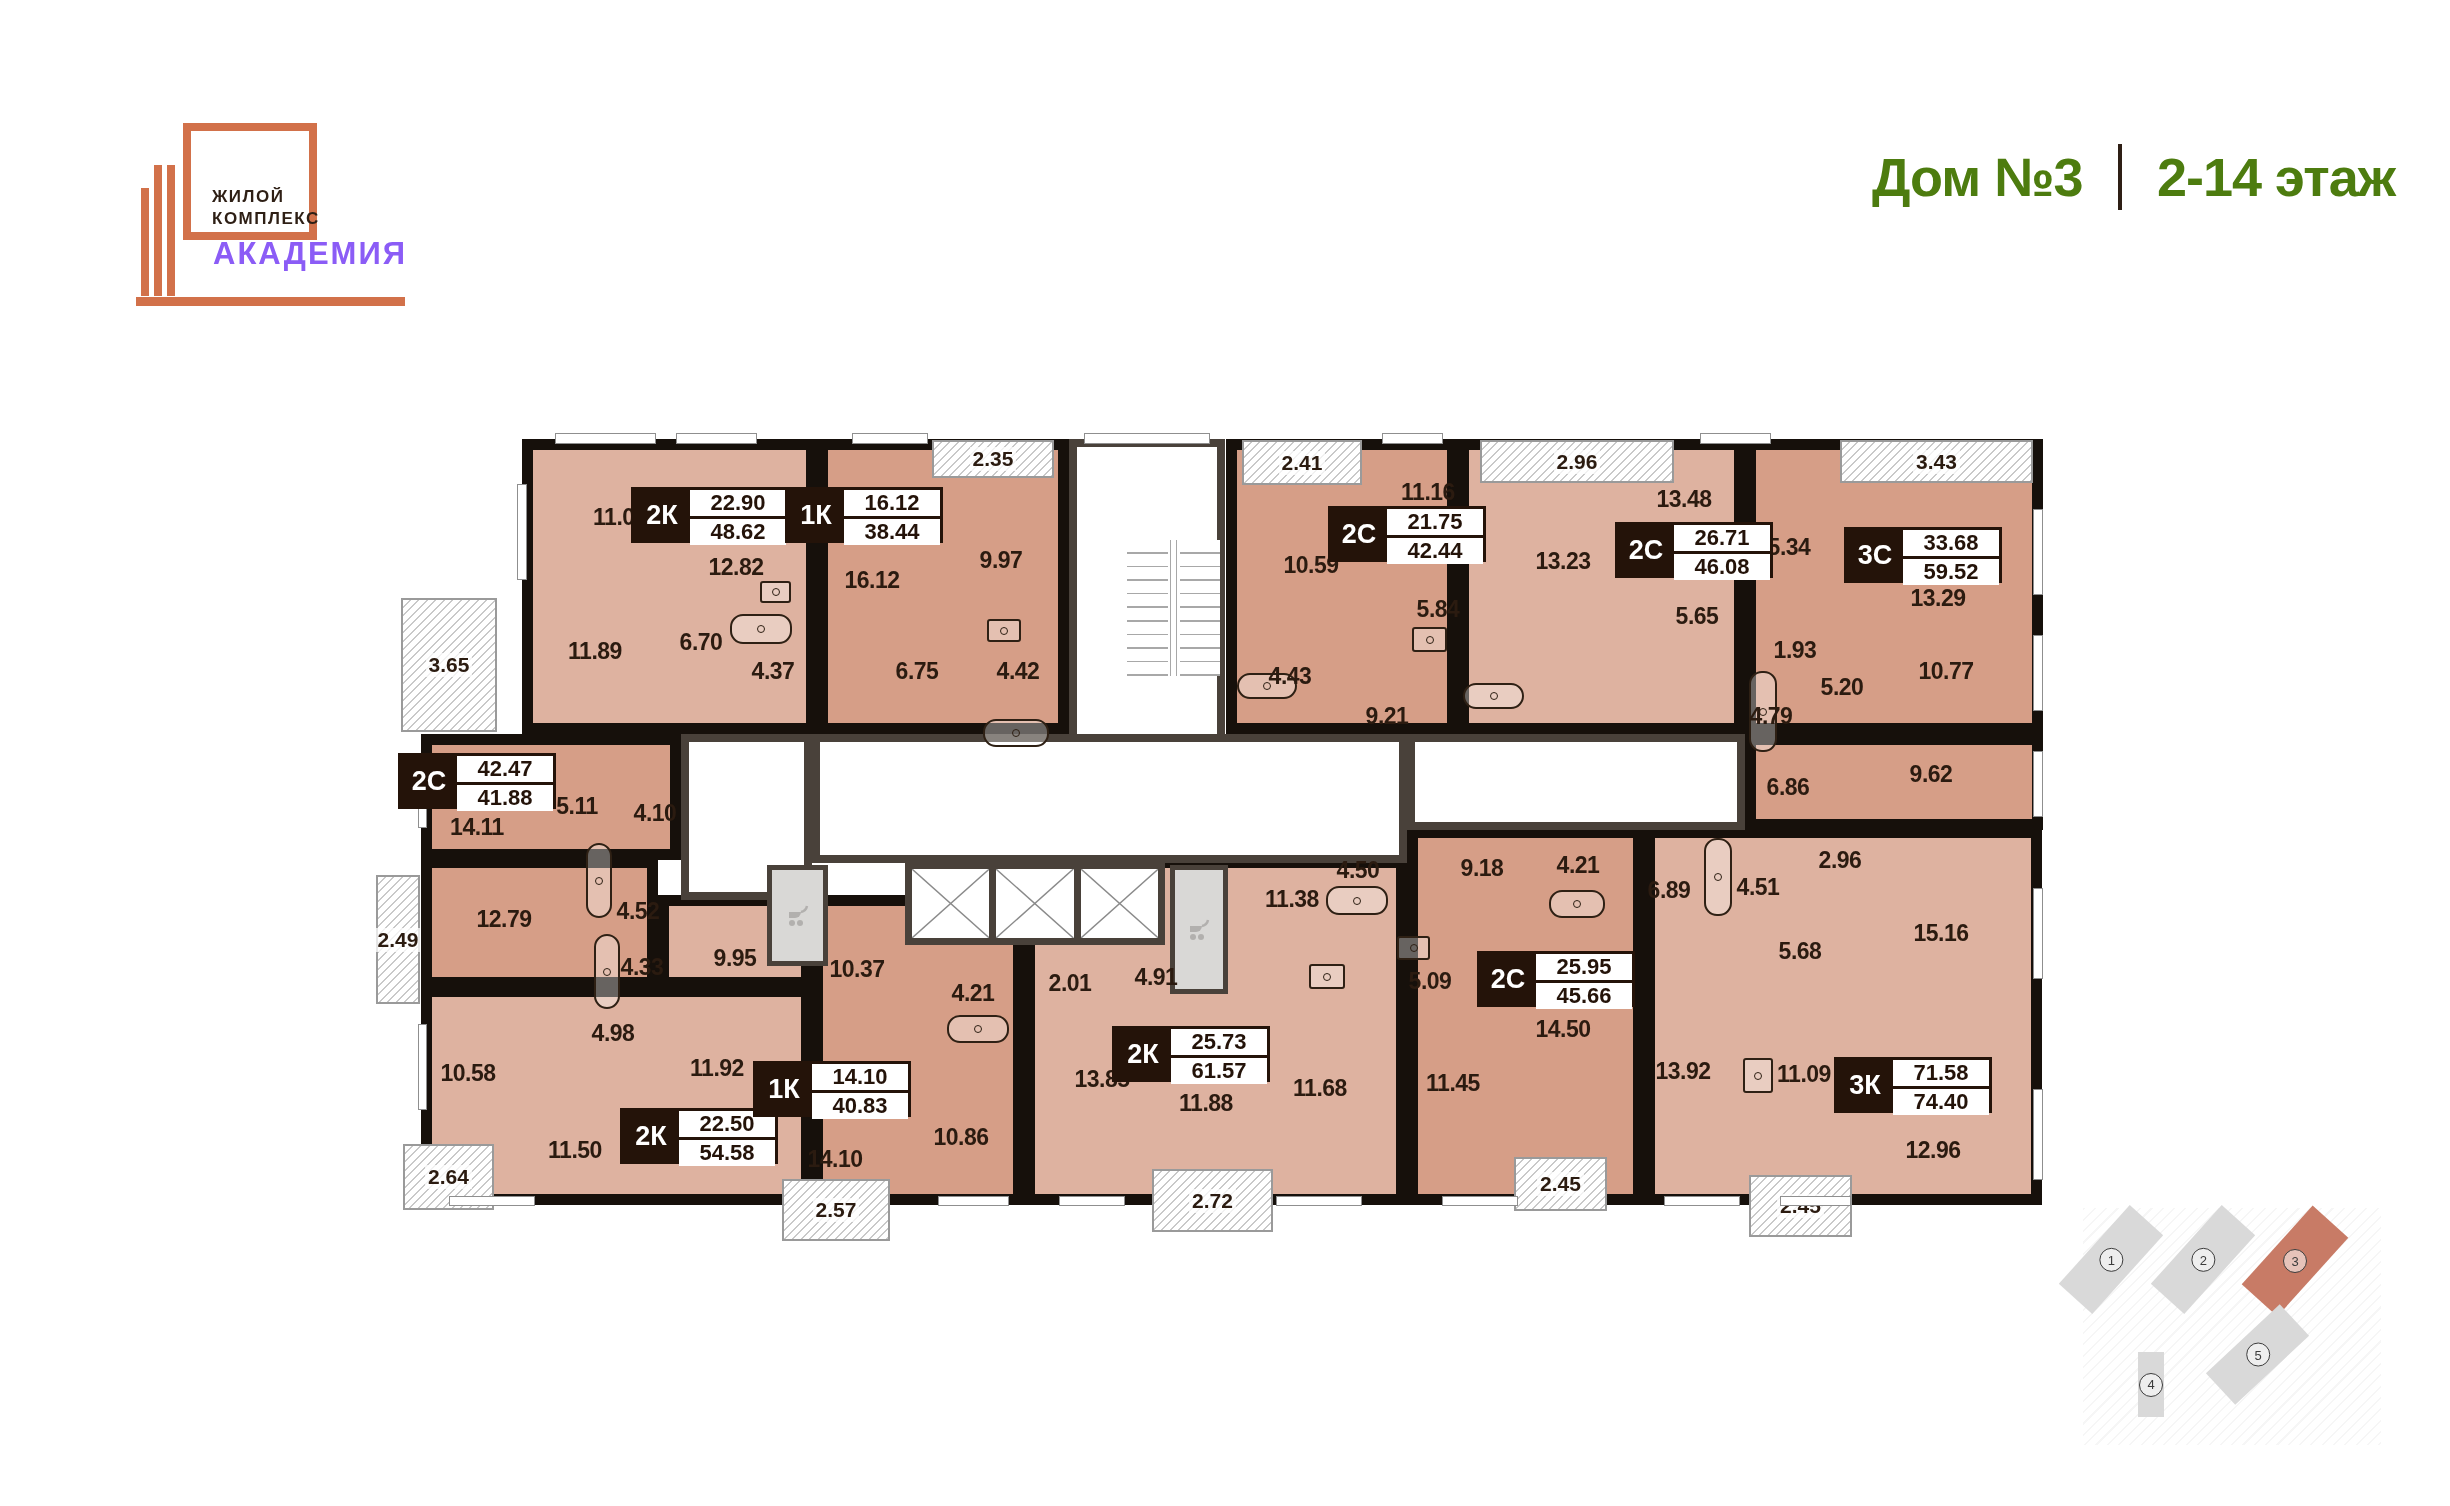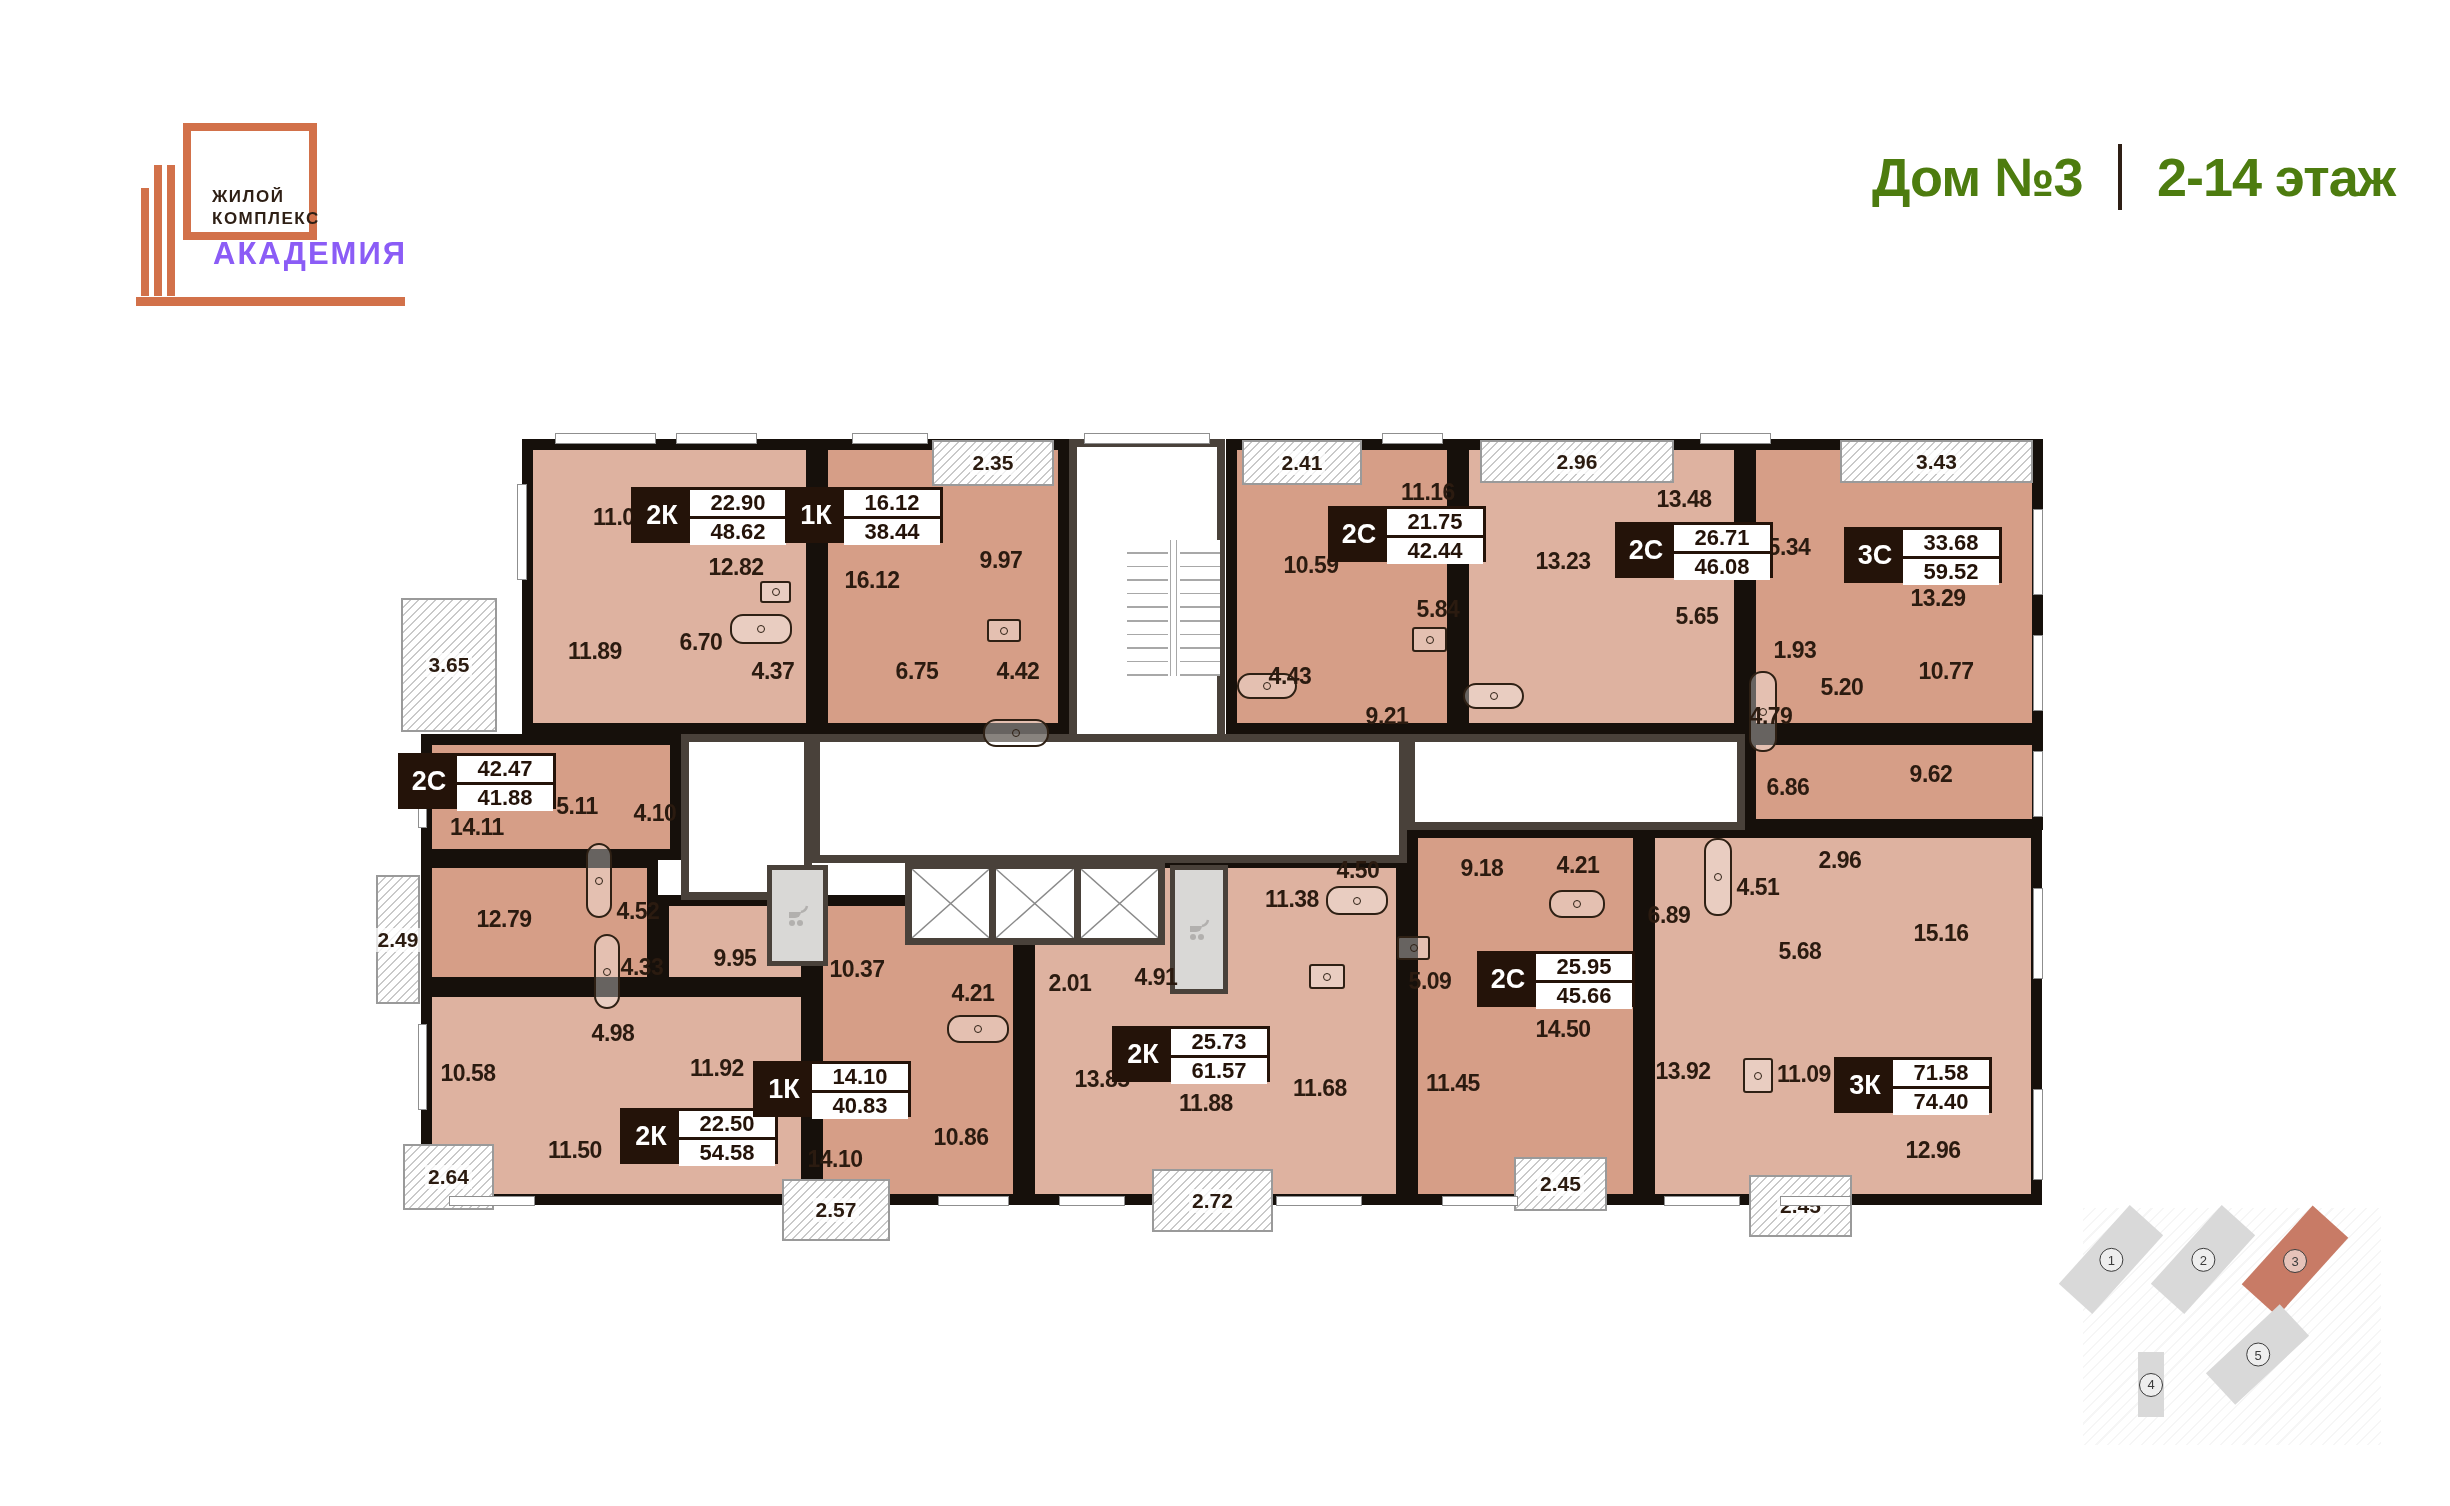--- a/index.html
+++ b/index.html
@@ -134,21 +134,21 @@
       <svg width="30" height="30" viewBox="0 0 60 60">
         <path d="M12 22 h24 a12 12 0 0 1-12 12 h-12 z" fill="#b2b0ae"></path>
         <path d="M36 22 q10-2 12-12" stroke="#b2b0ae" stroke-width="5" fill="none"></path>
         <circle cx="18" cy="44" r="6" fill="#b2b0ae"></circle>
         <circle cx="34" cy="44" r="6" fill="#b2b0ae"></circle>
       </svg>
     </div>
     <div class="hatch" style="left: 401px; top: 598px; width: 96px; height: 134px; position: absolute;">
       <span>3.65</span>
     </div>
-    <div class="hatch" style="left: 932px; top: 440px; width: 122px; height: 46px; position: absolute;">
+    <div class="hatch" style="left: 932px; top: 440px; width: 122px; height: 38px; position: absolute;">
       <span>2.35</span>
     </div>
     <div class="hatch" style="left: 1242px; top: 440px; width: 120px; height: 45px; position: absolute;">
       <span>2.41</span>
     </div>
     <div class="hatch" style="left: 1480px; top: 440px; width: 194px; height: 43px; position: absolute;">
       <span>2.96</span>
     </div>
     <div class="hatch" style="left: 1840px; top: 440px; width: 193px; height: 43px; position: absolute;">
       <span>3.43</span>
@@ -255,21 +255,21 @@
     <div class="room-label" style="left: 1102px; top: 1079px; position: absolute;">13.85</div>
     <div class="room-label" style="left: 1206px; top: 1103px; position: absolute;">11.88</div>
     <div class="room-label" style="left: 1320px; top: 1088px; position: absolute;">11.68</div>
     <div class="room-label" style="left: 1358px; top: 870px; position: absolute;">4.50</div>
     <div class="room-label" style="left: 1292px; top: 899px; position: absolute;">11.38</div>
     <div class="room-label" style="left: 1482px; top: 868px; position: absolute;">9.18</div>
     <div class="room-label" style="left: 1430px; top: 981px; position: absolute;">5.09</div>
     <div class="room-label" style="left: 1453px; top: 1083px; position: absolute;">11.45</div>
     <div class="room-label" style="left: 1578px; top: 865px; position: absolute;">4.21</div>
     <div class="room-label" style="left: 1563px; top: 1029px; position: absolute;">14.50</div>
-    <div class="room-label" style="left: 1669px; top: 915px; position: absolute; text-align: center;">6.89</div>
+    <div class="room-label" style="left: 1669px; top: 890px; position: absolute; text-align: center;">6.89</div>
     <div class="room-label" style="left: 1758px; top: 887px; position: absolute;">4.51</div>
     <div class="room-label" style="left: 1840px; top: 860px; position: absolute;">2.96</div>
     <div class="room-label" style="left: 1800px; top: 951px; position: absolute;">5.68</div>
     <div class="room-label" style="left: 1941px; top: 933px; position: absolute;">15.16</div>
     <div class="room-label" style="left: 1683px; top: 1071px; position: absolute;">13.92</div>
     <div class="room-label" style="left: 1804px; top: 1074px; position: absolute;">11.09</div>
     <div class="room-label" style="left: 1933px; top: 1150px; position: absolute;">12.96</div>
     <div class="badge" style="left: 710px; top: 515px; position: absolute;">
       <div class="btype">2К</div>
       <div class="bareas">

